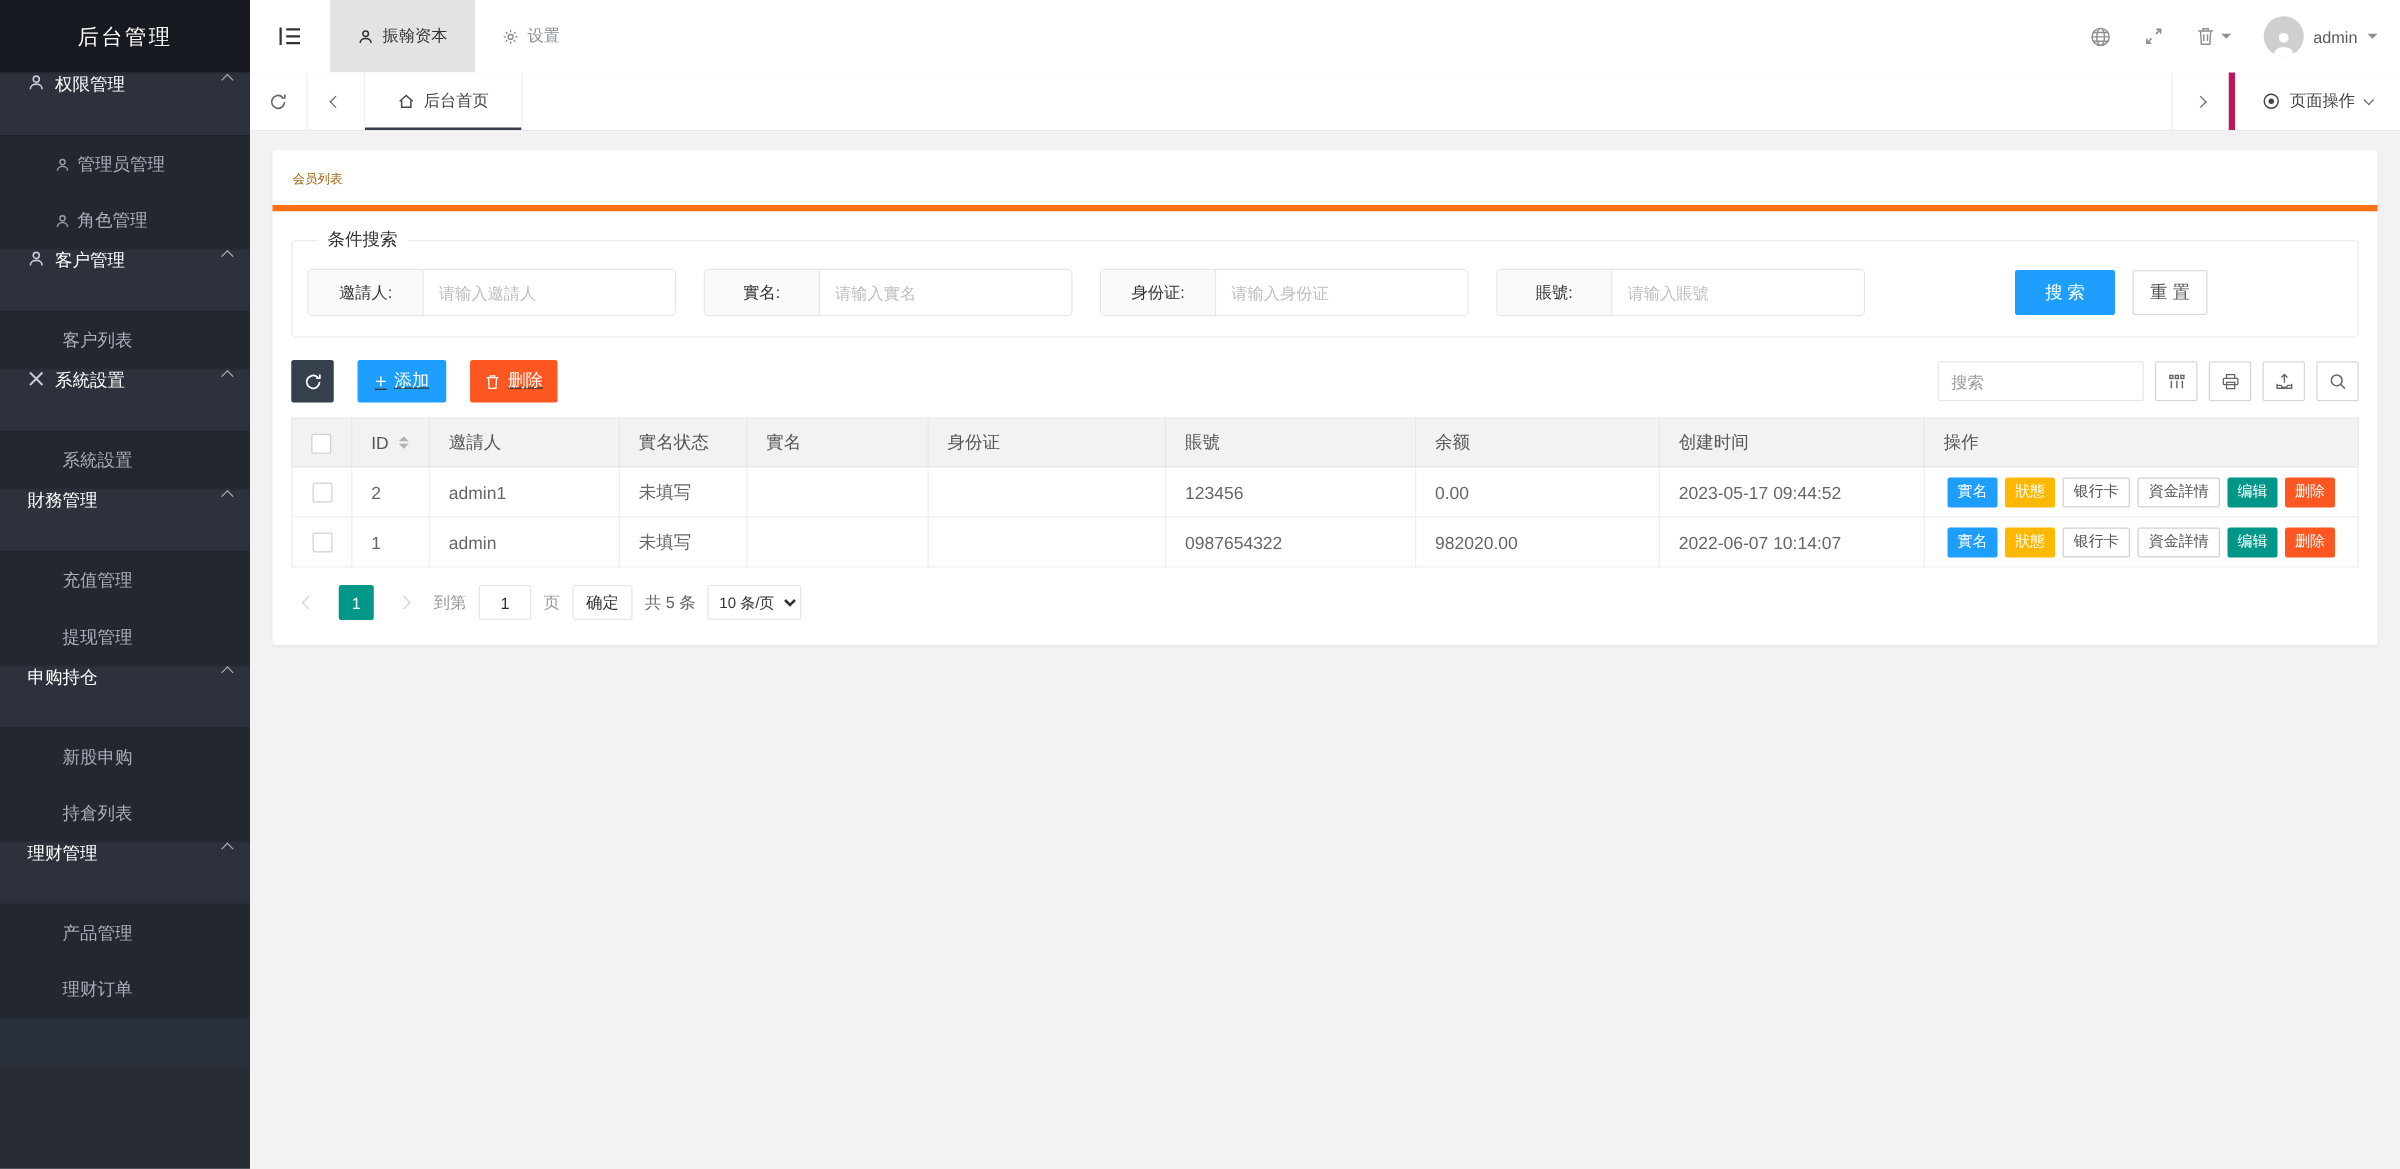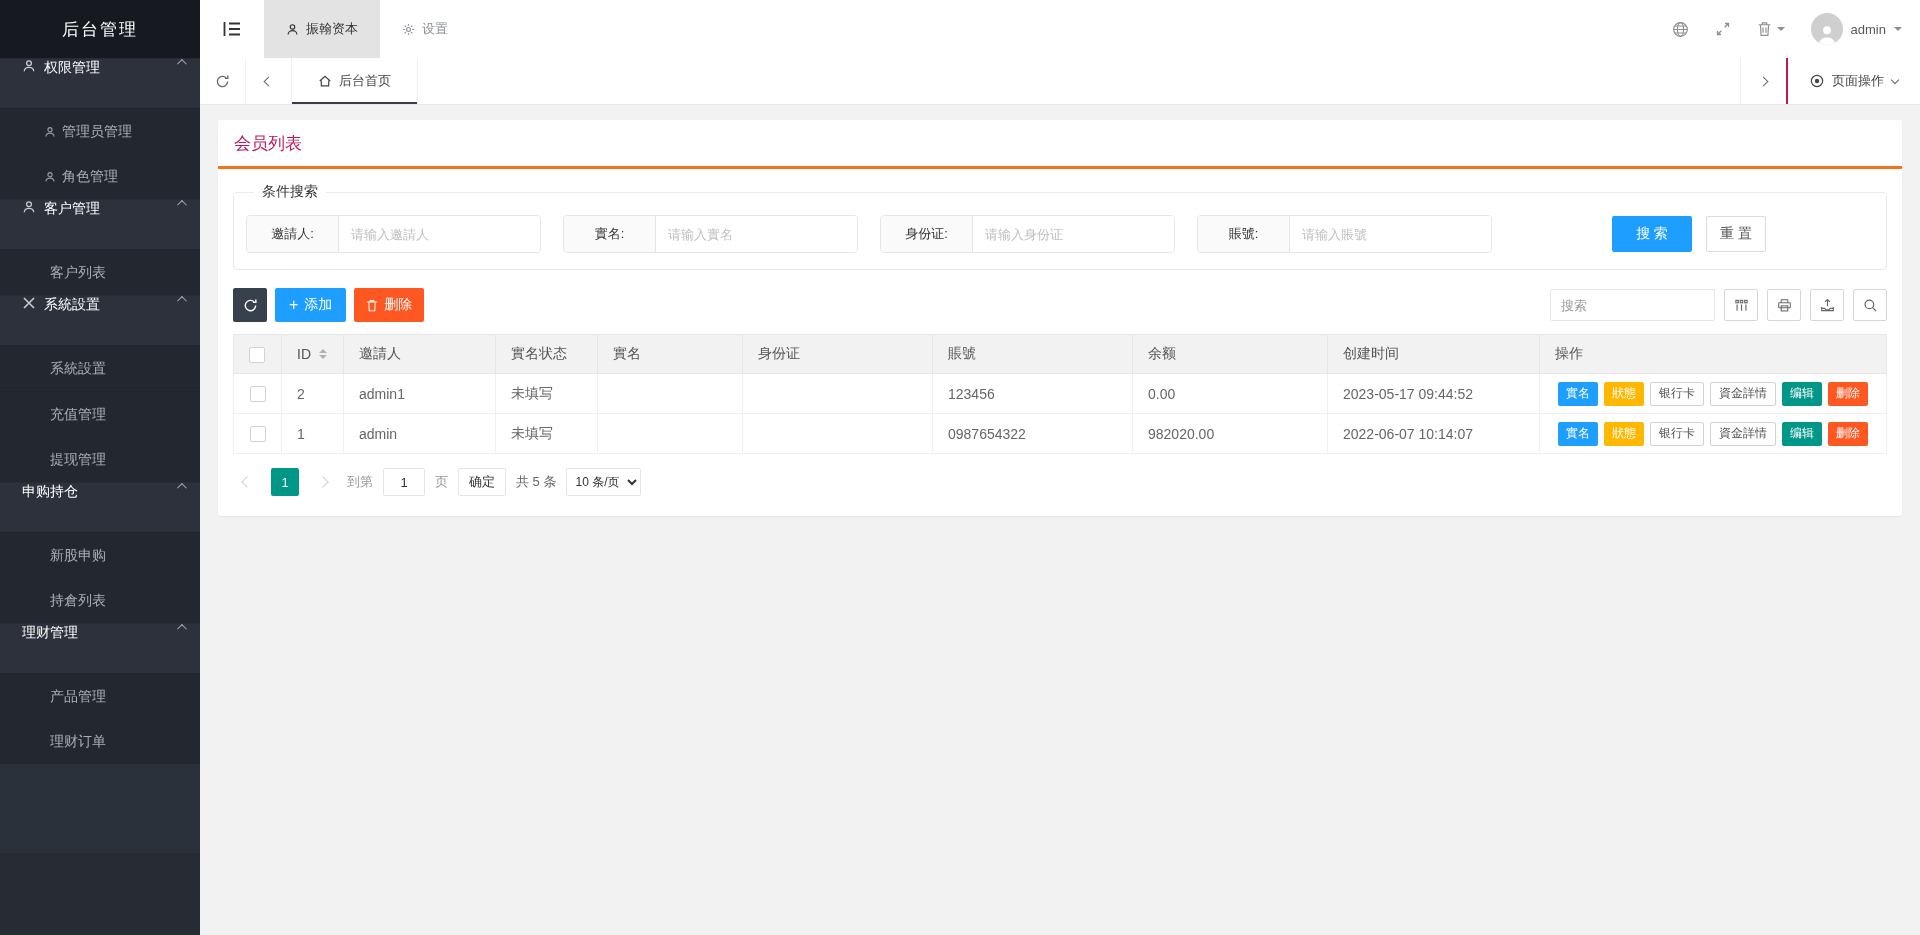--- a/index.html
+++ b/index.html
@@ -43,44 +43,44 @@
   .user-group { display:flex; align-items:center; gap:8px; cursor:pointer; }
   .username { color:#595959; font-size:13px; }
 
   
   .tabbar { height:47px; background:#fff; border-bottom:1px solid #E8E8E8; display:flex; align-items:stretch; }
   .tb-btn { width:46px; display:flex; align-items:center; justify-content:center; border-right:1px solid #F0F0F0; color:#666; cursor:pointer; }
   .tb-btn.right-side { border-right:none; border-left:1px solid #F0F0F0; }
   .tab-home { position:relative; display:flex; align-items:center; gap:7px; padding:0 26px; font-size:13px; color:#444; border-right:1px solid #F0F0F0; cursor:pointer; }
   .tab-home::after { content:""; position:absolute; left:0; right:0; bottom:0; height:2px; background:#393D49; }
   .tabbar .spacer { flex:1; }
-  .page-ops { display:flex; align-items:center; gap:8px; padding:0 22px; border-left:2px solid #be185d; font-size:13px; color:#444; cursor:pointer; }
+  .page-ops { display:flex; align-items:center; gap:8px; padding:0 22px; border-left:5px solid #be185d; font-size:13px; color:#444; cursor:pointer; }
   .page-ops .chev { width:6px; height:6px; border-color:#666; transform:rotate(135deg) translateX(-2px); }
 
   
   .content { flex:1; background:#F2F2F2; padding:15px 18px; overflow:hidden; }
   .card { background:#fff; border-radius:2px; box-shadow:0 1px 2px rgba(0,0,0,.05); }
-  .card-header { height:49px; line-height:48px; padding:0 16px; border-bottom:3px solid #f97316; font-size:17px; color:#be185d; }
+  .card-header { height:49px; line-height:48px; padding:0 16px; border-bottom:5px solid #f97316; font-size:10px; color:#a16207; }
   .card-body { padding:12px 15px 20px; }
 
   
   fieldset.filter { border:1px solid #EBEBEB; border-radius:4px; margin:2px 0 18px; padding:14px 12px 16px; }
   fieldset.filter legend { font-size:14px; color:#333; padding:0 8px; margin-left:8px; }
   .filter-row { display:flex; align-items:center; gap:22px; }
   .input-group { display:flex; width:295px; height:38px; border:1px solid #E6E6E6; border-radius:4px; overflow:hidden; background:#fff; }
   .input-group label { width:92px; flex:0 0 92px; background:#FAFAFA; border-right:1px solid #E6E6E6; display:flex; align-items:center; justify-content:center; font-size:13px; color:#333; }
   .input-group input { flex:1; min-width:0; border:none; outline:none; padding:0 12px; font-size:13px; color:#333; font-family:inherit; }
   .input-group input::placeholder { color:#BFBFBF; }
   .search-btns { margin-left:auto; margin-right:108px; display:flex; gap:14px; }
   .btn-search { width:80px; height:36px; background:#1E9FFF; color:#fff; border:none; border-radius:2px; font-size:14px; cursor:pointer; font-family:Liberation Serif, serif;margin-left:48px; }
   .btn-reset { width:60px; height:36px; background:#fff; color:#555; border:1px solid #DCDCDC; border-radius:2px; font-size:14px; cursor:pointer; font-family:inherit; }
 
   
   .toolbar { display:flex; align-items:center; margin:4px 0 12px; }
-  .tool-left { display:flex; gap:8px; }
+  .tool-left { display:flex; gap:19px;text-decoration:underline; }
   .btn-dark { width:34px; height:34px; background:#37404D; color:#fff; border:none; border-radius:2px; display:flex; align-items:center; justify-content:center; cursor:pointer; }
   .btn-add { height:34px; padding:0 14px; background:#1E9FFF; color:#fff; border:none; border-radius:2px; font-size:14px; display:flex; align-items:center; gap:6px; cursor:pointer; font-family:inherit; }
   .btn-del { height:34px; padding:0 12px; background:#FF5722; color:#fff; border:none; border-radius:2px; font-size:14px; display:flex; align-items:center; gap:6px; cursor:pointer; font-family:inherit; }
   .plus-glyph::before { content:"+"; font-size:16px; line-height:1; }
   .tool-right { margin-left:auto; display:flex; align-items:center; gap:9px; }
   .table-search { width:165px; height:32px; border:1px solid #E6E6E6; border-radius:2px; padding:0 10px; font-size:13px; color:#333; outline:none; font-family:inherit; }
   .table-search::placeholder { color:#999; }
   .tool-icon-btn { width:34px; height:32px; background:#fff; border:1px solid #D7D7D7; border-radius:2px; display:flex; align-items:center; justify-content:center; color:#666; cursor:pointer; }
 
   
@@ -178,20 +178,24 @@
         </span>
       <span class="glabel">系統設置</span>
       <i class="chev up"></i>
     </div>
     <div class="nav-items">
       <div class="nav-item">
         <span class="ilabel">系統設置</span>
       </div>
     </div>
 
+    <div class="nav-group no-icon">
+      <span class="glabel">財務管理</span>
+      <i class="chev up"></i>
+    </div>
     <div class="nav-items">
       <div class="nav-item">
         <span class="ilabel">充值管理</span>
       </div>
       <div class="nav-item">
         <span class="ilabel">提现管理</span>
       </div>
     </div>
 
     <div class="nav-group no-icon">

